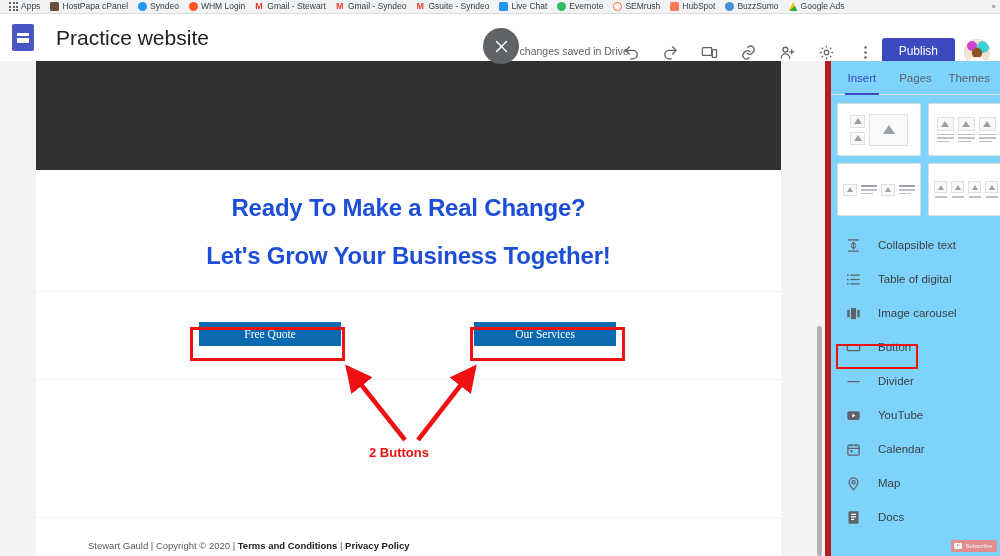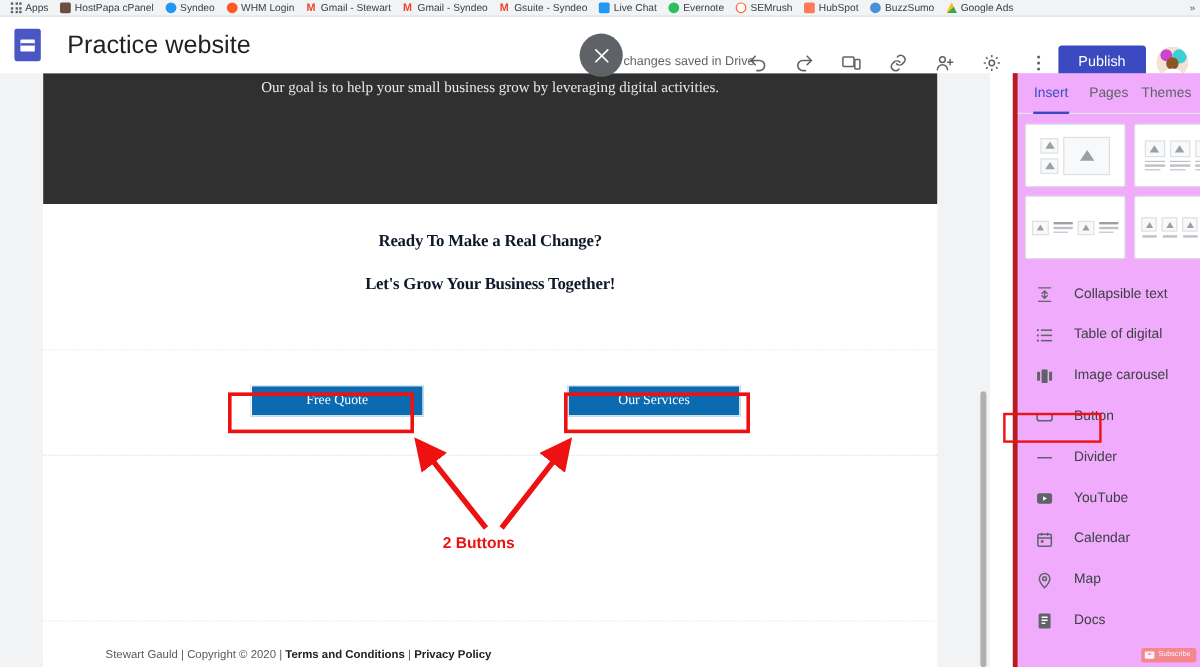--- a/index.html
+++ b/index.html
@@ -141,40 +141,40 @@
   }
   #dark-band p { margin: 0; }
   .band-gap { height: 9px; }
   #cta-section {
     background: #fff; text-align: center;
     padding-top: 24px;
     border-bottom: 1px dotted #e4e4e4;
     height: 122px;
   }
   #cta-section h2 {
-    font-size: 14px; color: #0f172a;
+    font-size: 24px; color: #1d4ed8;
     font-weight: bold; letter-spacing: -0.2px;
-    font-family: Liberation Serif, serif;
+    font-family: Liberation Sans, sans-serif;
   }
   #cta-section h2.second { margin-top: 20px; }
   #button-row {
     position: relative; height: 88px;
     border-bottom: 1px dotted #e4e4e4;
     background: #fff;
   }
   .site-btn {
     position: absolute; top: 29px;
     width: 144px; height: 26px;
     background: #0b6ab0; color: #ffffff;
     border: 1px solid #ffffff;
     display: flex; align-items: center; justify-content: center;
     font-family: "Liberation Serif", serif;
     font-size: 11.5px; cursor: pointer;
   }
-  #btn-free-quote { left: 173px; }
+  #btn-free-quote { left: 162px; }
   #btn-our-services { left: 437px; }
   .hl-box {
     position: absolute;
     border: 3px solid #ee1111;
     pointer-events: none;
   }
   #hl-free-quote { left: 190px; top: 327px; width: 155px; height: 34px; }
   #hl-our-services { left: 470px; top: 327px; width: 155px; height: 34px; }
   #blank-section {
     height: 138px; background: #fff;
@@ -203,23 +203,23 @@
   #annotation-text {
     position: absolute; left: 369px; top: 445px;
     color: #ee1111; font-size: 13px; font-weight: bold;
     font-family: "Liberation Sans", sans-serif;
     z-index: 51;
   }
 
   
   #insert-panel {
     position: absolute; top: 61px; right: 0;
-    width: 156px; height: 495px;
-    background: #f0abfc;
-    border-left: 4px solid #b91c1c;
+    width: 175px; height: 495px;
+    background: #7dd3fc;
+    border-left: 6px solid #b91c1c;
     overflow: hidden;
   }
   #panel-tabs {
     display: flex; height: 34px;
     border-bottom: 1px solid #e4e4e4;
     padding: 0 4px;
   }
   .ptab {
     flex: 1; display: flex; align-items: center; justify-content: center;
     font-size: 11.5px; color: #5f6368; cursor: pointer;
@@ -415,21 +415,20 @@
       <circle cx="13" cy="14" r="5.2" fill="#8d5524"></circle>
       <path d="M4 26c0-5 4-8 9-8s9 3 9 8z" fill="#ffffff"></path>
     </svg>
   </div>
 </div>
 
 <div id="canvas-area">
   <div id="page">
 
     <div id="dark-band">
-      <p>Our goal is to help your small business grow by leveraging digital activities.</p>
       <div class="band-gap"></div>
       <div class="band-gap"></div>
     </div>
 
     <div id="cta-section">
       <h2>Ready To Make a Real Change?</h2>
       <h2 class="second">Let's Grow Your Business Together!</h2>
     </div>
 
     <div id="button-row">

